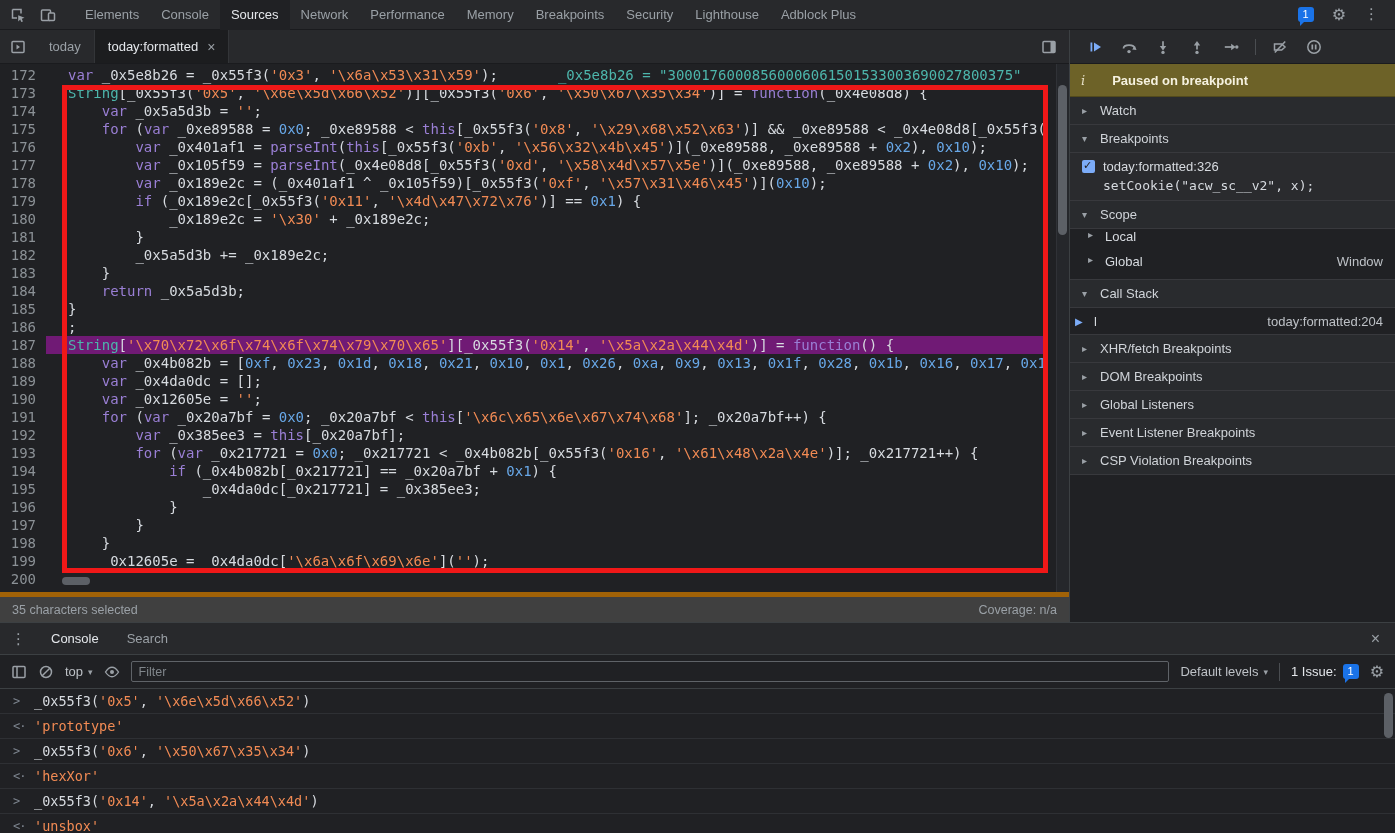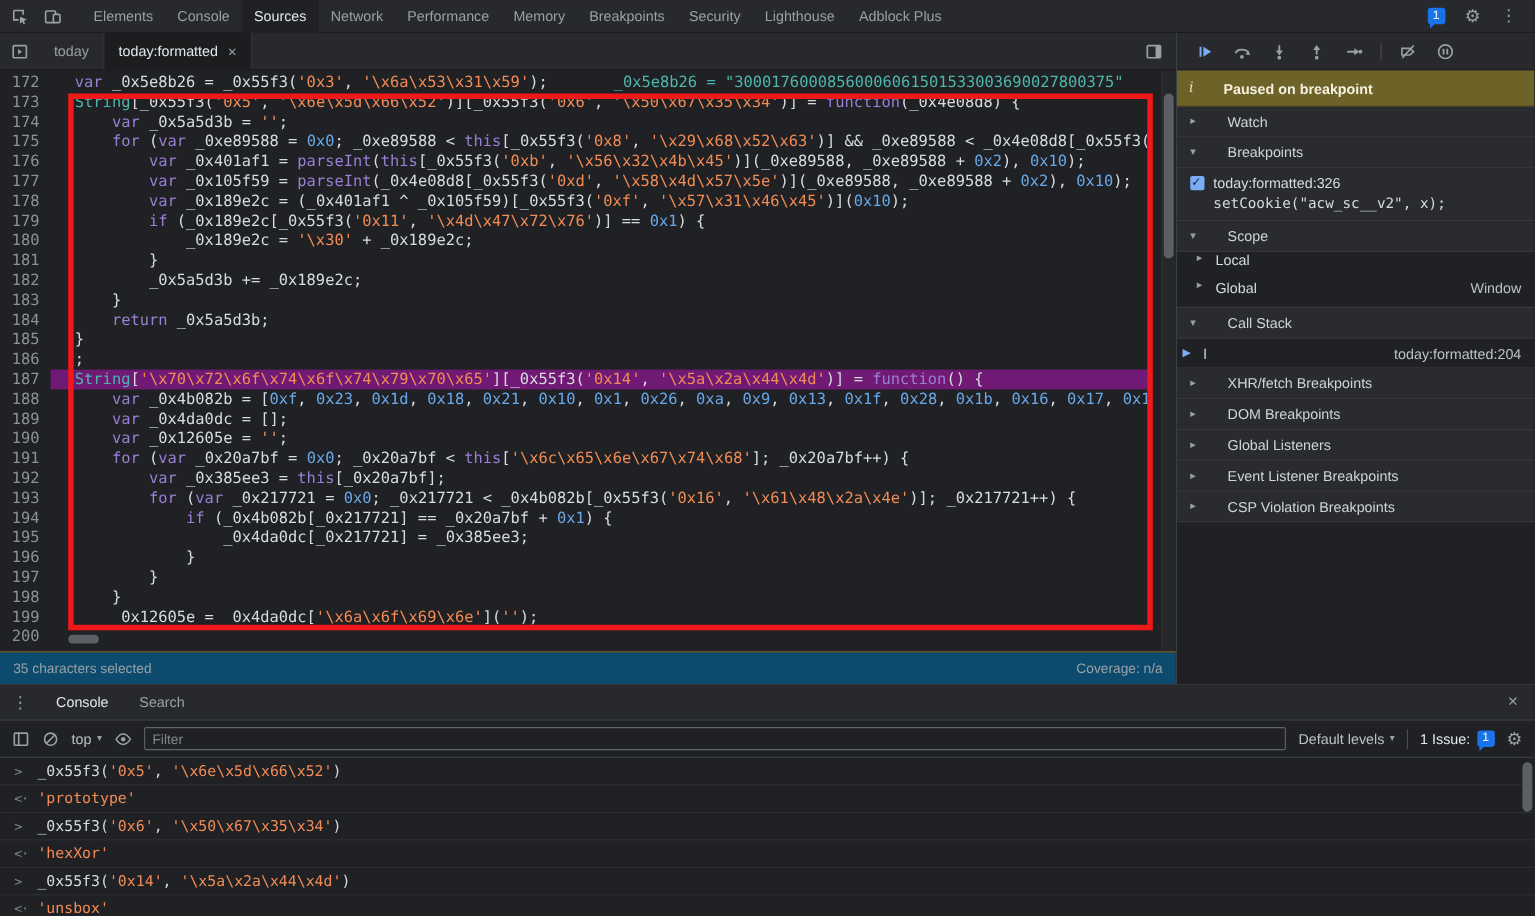--- a/index.html
+++ b/index.html
@@ -46,31 +46,31 @@
   .tok-num{color:#68a8e8}
   .tok-str{color:#f28b54}
   .tok-teal{color:#4db6ac}
   .tok-hint{color:#4db6ac;margin-left:60px}
   .annotation-box{position:absolute;left:62px;top:21px;width:986px;height:488px;border:5px solid #f01818;pointer-events:none;z-index:6}
   .v-scrollbar{position:absolute;right:0;top:0;bottom:0;width:13px;background:#25272b;border-left:1px solid #303237}
   .v-thumb{position:absolute;right:2px;top:21px;width:9px;height:150px;background:#5c6066;border-radius:5px;cursor:pointer}
   .h-thumb{position:absolute;left:62px;bottom:7px;width:28px;height:8px;background:#5c6066;border-radius:4px;cursor:pointer;z-index:7}
 
   
-  .status-bar{height:30px;flex:none;background:#0c4a6e;border-top:1px solid #a16207;display:flex;align-items:center;justify-content:space-between;padding:0 12px;color:#9aa0a6;font-size:12.5px}
+  .status-bar{height:30px;flex:none;background:#404040;border-top:5px solid #a16207;display:flex;align-items:center;justify-content:space-between;padding:0 12px;color:#9aa0a6;font-size:12.5px}
 
   
   .debug-sidebar{width:326px;flex:none;background:#202124;border-left:1px solid #3c4043;display:flex;flex-direction:column;font-size:13px}
   .debug-toolbar{height:34px;flex:none;background:#28292c;display:flex;align-items:center;padding:0 10px;gap:4px;border-bottom:1px solid #1a1b1e}
   .dbg-btn{width:30px;height:26px;background:none;border:none;display:flex;align-items:center;justify-content:center;cursor:pointer}
   .vsep{width:1px;height:16px;background:#4a4d51;margin:0 5px}
   .paused-banner{height:33px;flex:none;background:#6d6228;display:flex;align-items:center;gap:27px;padding:0 11px;color:#f5f1df;font-weight:bold;border-bottom:1px solid #524a1c}
   .info-i{font-family:"DejaVu Serif",serif;font-style:italic;color:#e4dec4;font-weight:normal}
   .info-i::before{content:"i"}
-  .sec-header{height:28px;flex:none;display:flex;align-items:center;gap:24px;padding-left:12px;background:#292b2e;border-bottom:1px solid #38393d;color:#d0d4d9;cursor:pointer}
+  .sec-header{height:28px;flex:none;display:flex;align-items:center;gap:8px;padding-left:12px;background:#292b2e;border-bottom:1px solid #38393d;color:#d0d4d9;cursor:pointer}
   .chev{color:#9aa0a6;font-size:10px;width:10px;flex:none}
   .chev-c::before{content:"▸"}
   .chev-e::before{content:"▾"}
   .bp-item{background:#2a2b2e;padding:6px 8px 7px 12px;border-bottom:1px solid #38393d;cursor:pointer}
   .bp-row{display:flex;align-items:center;gap:8px;color:#d7dbe0}
   .checkbox{width:13px;height:13px;flex:none;border-radius:2px;background:#7cacf8;position:relative;cursor:pointer}
   .checkbox::after{content:"✓";position:absolute;top:-1px;left:1px;color:#202124;font-size:11px}
   .bp-code{font-family:"DejaVu Sans Mono",monospace;font-size:13px;color:#d7dbe0;margin:4px 0 0 21px;white-space:pre}
   .scope-rows,.stack-rows{border-bottom:1px solid #38393d}
   .scope-row{height:25px;display:flex;gap:7px;padding-left:18px;color:#d7dbe0;cursor:pointer}

